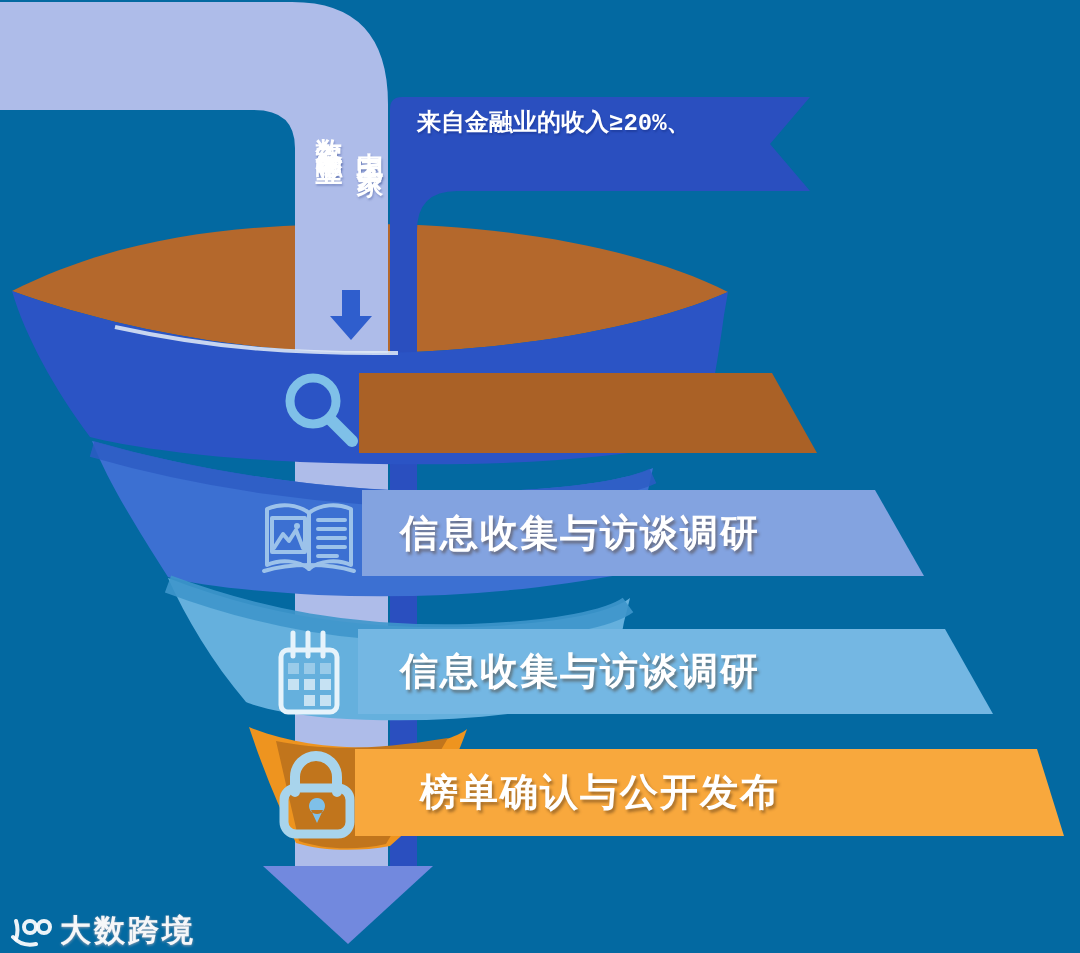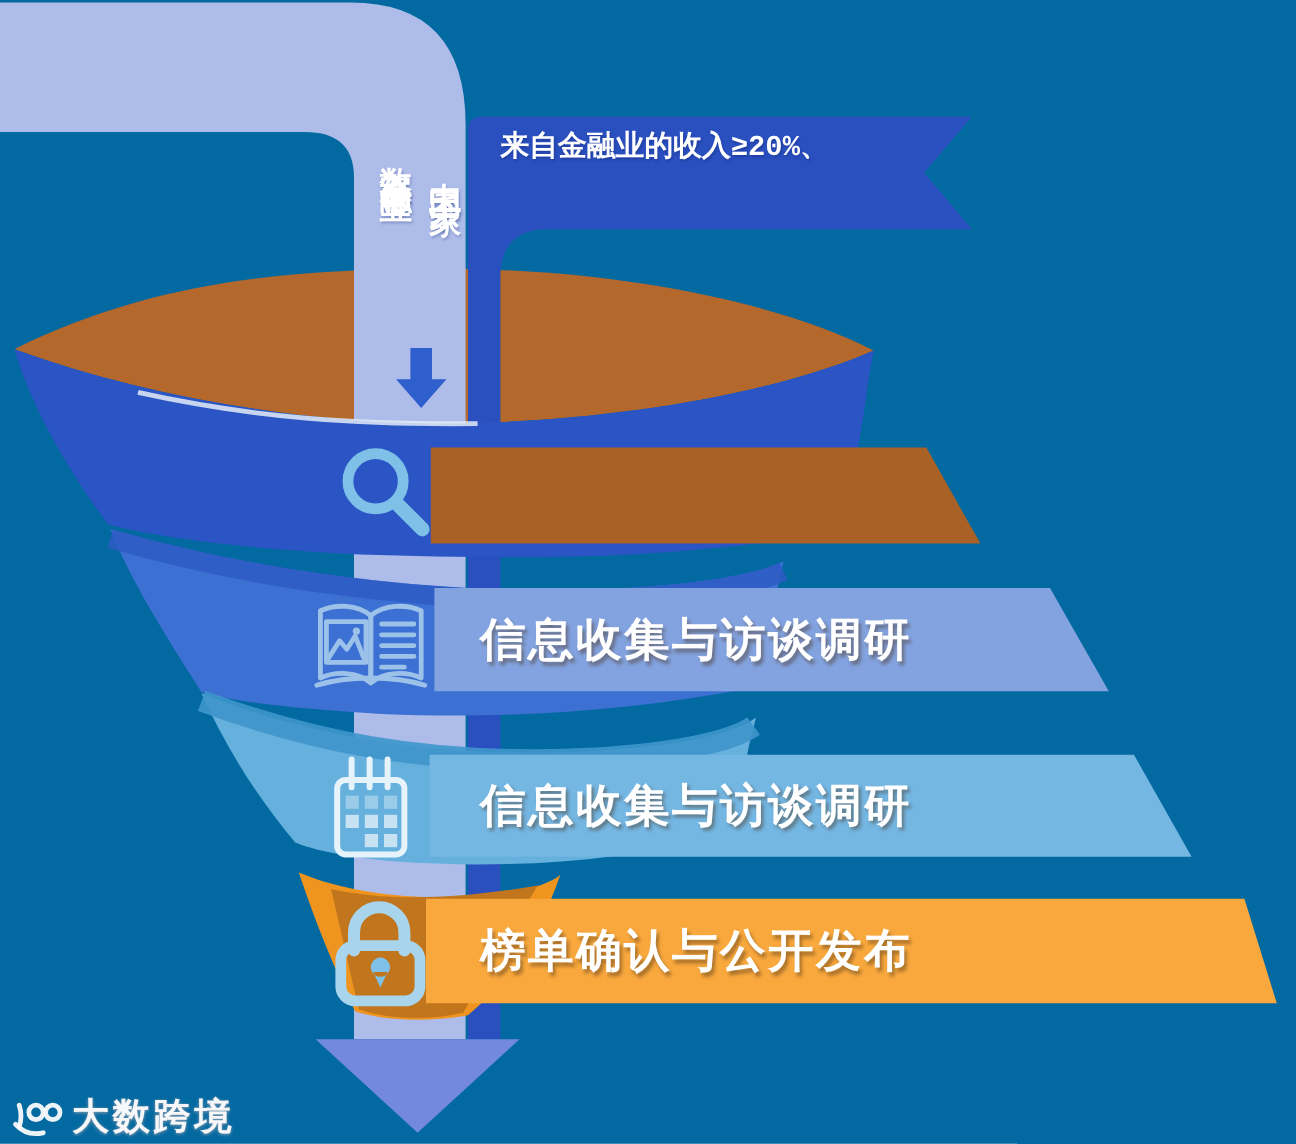--- a/index.html
+++ b/index.html
@@ -11,21 +11,21 @@
   .vtext{position:absolute;color:#ffffff;font-weight:bold;font-size:27px;
     writing-mode:vertical-rl;text-orientation:upright;letter-spacing:4px;
     text-shadow:1px 2px 2px rgba(60,80,150,.35);}
   .vtext-right{left:350px;top:131px;}
   .vtext-left{left:309px;top:117px;}
   .bar-label{position:absolute;color:#ffffff;font-weight:bold;font-size:38px;letter-spacing:2px;
     text-shadow:2px 3px 3px rgba(70,45,20,.45);white-space:nowrap;display:flex;align-items:center;}
   .bar-label.b1{left:394px;top:373px;height:80px;}
   .bar-label.b2{left:400px;top:490px;height:86px;}
   .bar-label.b3{left:400px;top:629px;height:85px;}
-  .bar-label.b4{left:400px;top:749px;height:87px;}
+  .bar-label.b4{left:420px;top:749px;height:87px;}
   .watermark{position:absolute;left:8px;top:910px;display:flex;align-items:center;gap:6px;
     color:rgba(255,255,255,.92);}
   .watermark .wm-text{font-size:31px;font-weight:bold;letter-spacing:3px;
     text-shadow:0 1px 3px rgba(150,162,180,.9), 0 0 1px rgba(150,162,180,.7);}
 </style>
 </head>
 <body>
 
 <div class="stage" style="background: #0369a1; font-family: Liberation Mono, monospace;">
 

